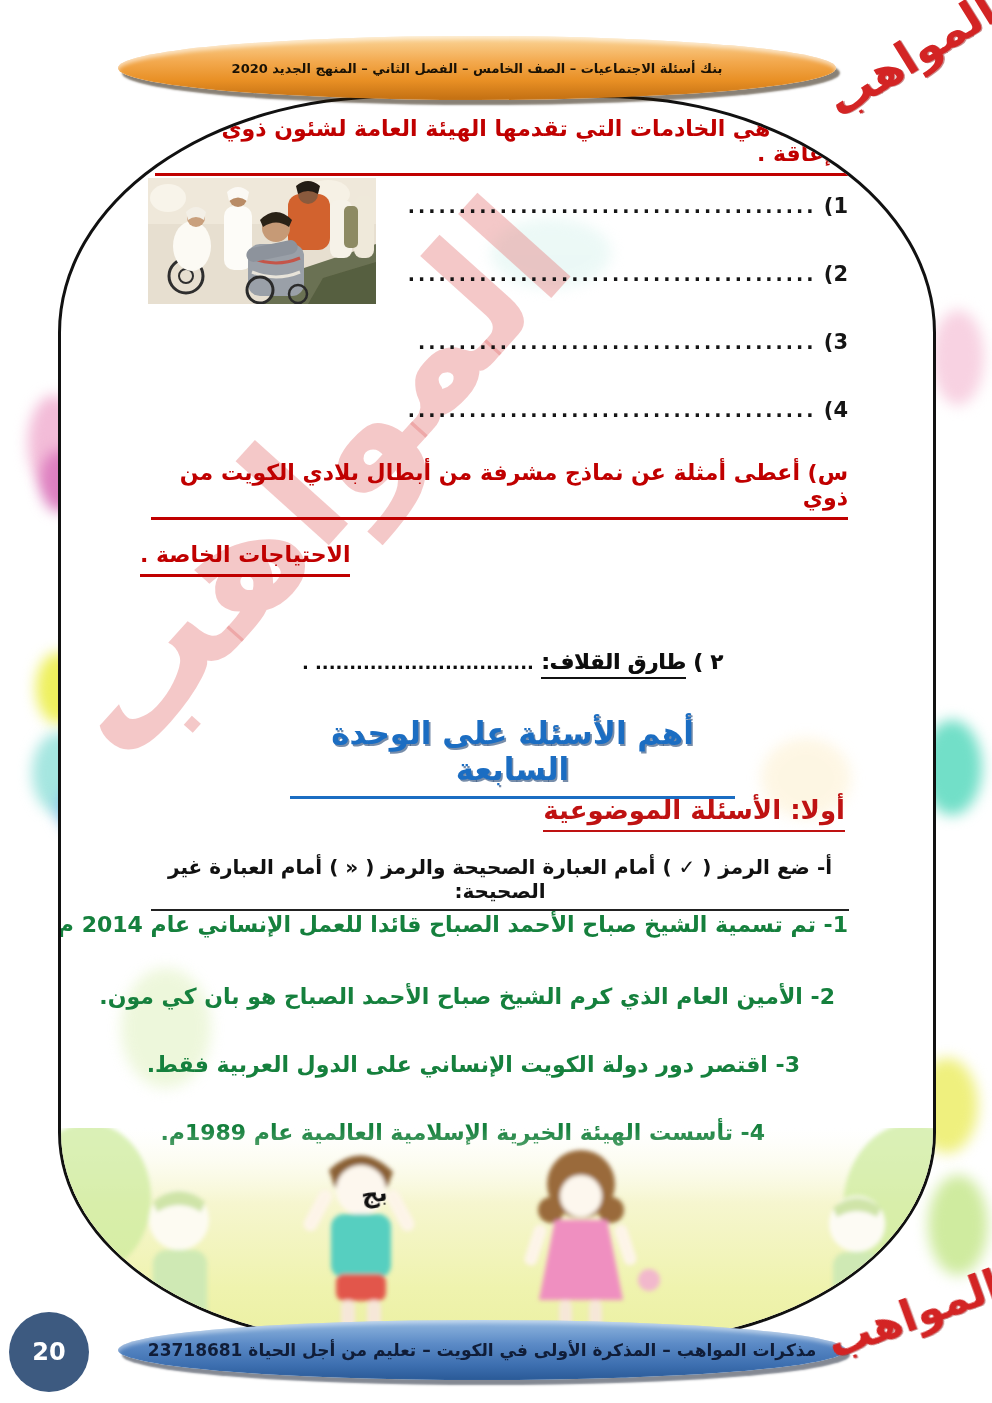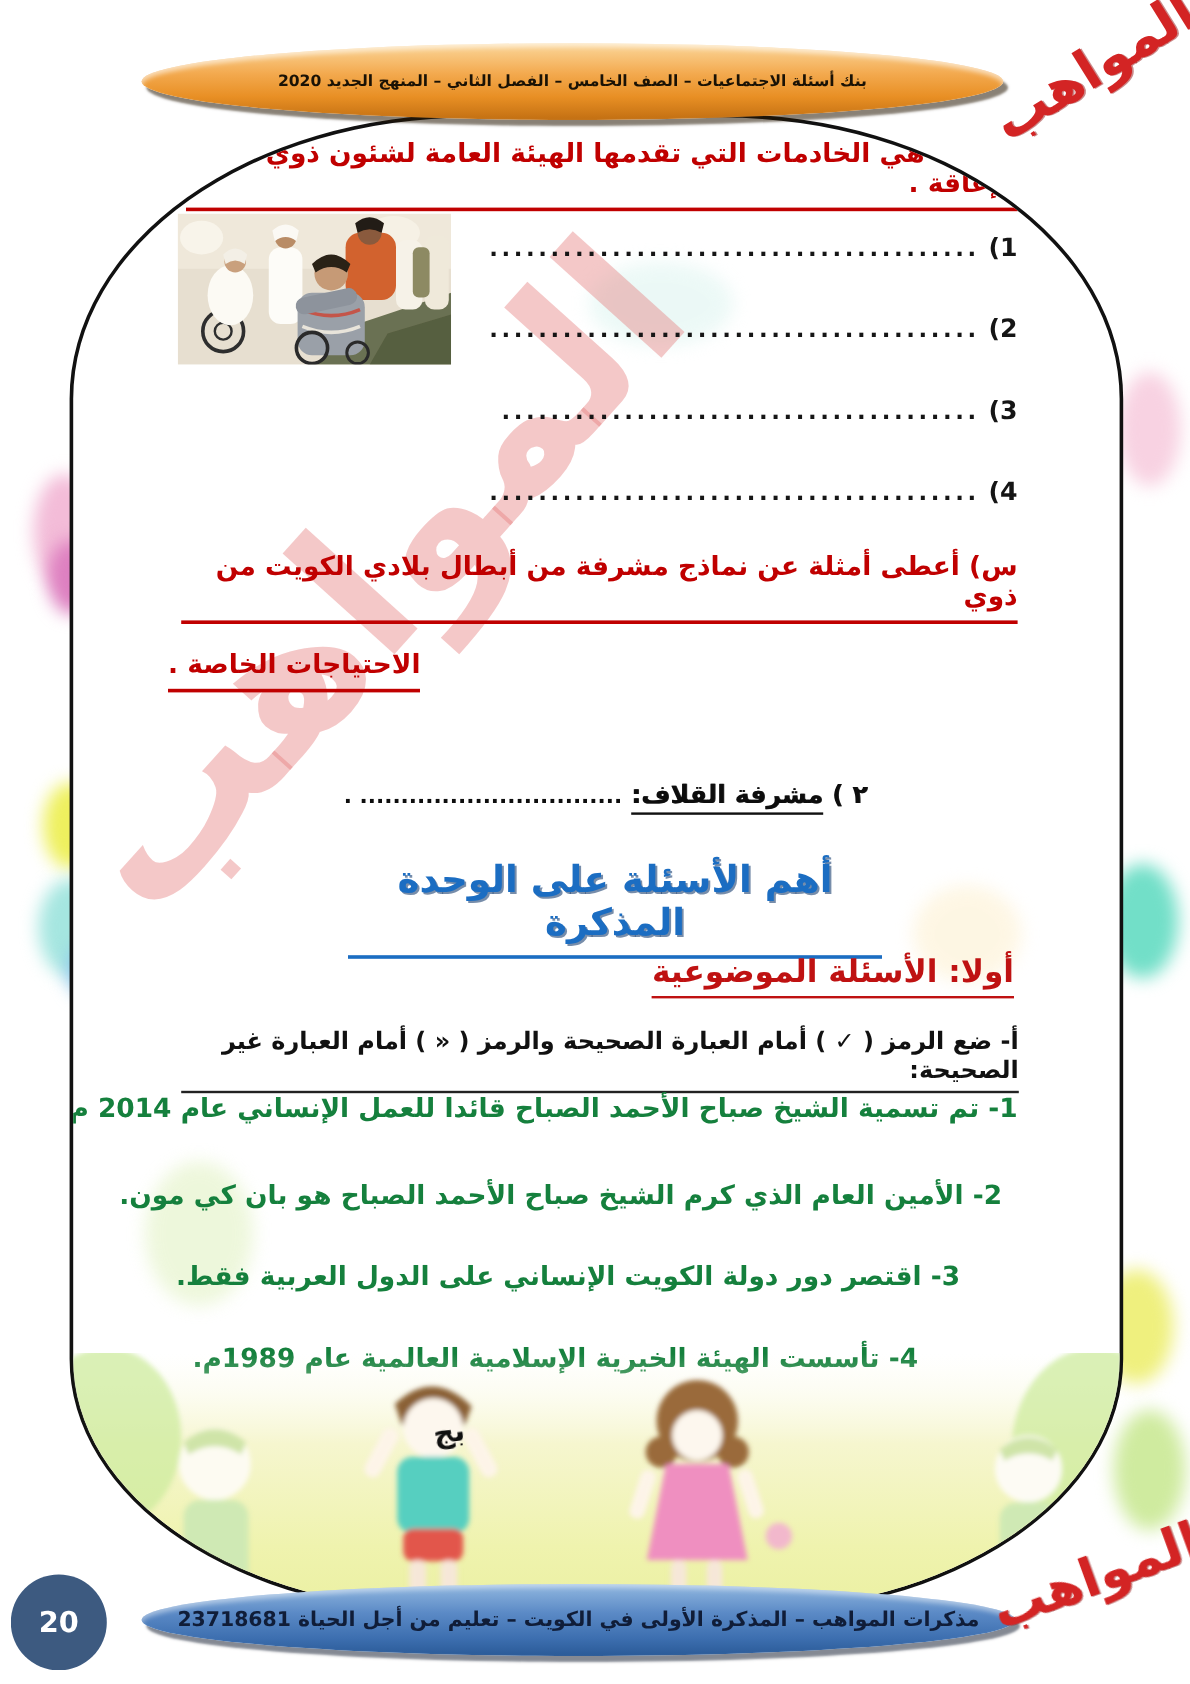--- a/index.html
+++ b/index.html
@@ -43,21 +43,21 @@
   .blank-line .bdots{letter-spacing:3px;font-size:19px;}
   .photo{position:absolute;left:87px;top:80px;width:228px;height:126px;overflow:hidden;}
   .item-line{direction:rtl;white-space:nowrap;color:#0d0d0d;font-weight:bold;font-size:21px;
         text-shadow:.6px 0 #333;}
   .item-line .iname{border-bottom:2.5px solid #111;padding-bottom:3px;}
   .item-line .idots{letter-spacing:2.5px;font-size:18px;text-shadow:none;}
   .blue-title{direction:rtl;text-align:center;color:#1b6dc2;font-weight:bold;font-size:31px;
         text-shadow:1.6px 1.6px 0 rgba(8,48,100,.55);border-bottom:3.5px solid #1b6dc2;padding-bottom:9px;}
   .red-sub{direction:rtl;white-space:nowrap;color:#bf1212;font-weight:bold;font-size:26px;
         border-bottom:2.5px solid #bf1212;padding-bottom:5px;}
-  .instr{direction:rtl;text-align:right;color:#111;font-weight:bold;font-size:20px;
+  .instr{direction:rtl;text-align:center;color:#111;font-weight:bold;font-size:20px;
         border-bottom:2.5px solid #222;padding-bottom:6px;}
   .stmt{direction:rtl;white-space:nowrap;color:#15803d;font-weight:bold;font-size:22px;}
   .scribble{position:absolute;left:300px;top:1082px;font-size:24px;font-weight:bold;color:#101010;
         transform:rotate(-8deg);z-index:5;}
   .kids{position:absolute;left:0;top:1030px;width:872px;height:214px;}
 </style>
 </head>
 <body>
 
 <div class="page">
@@ -143,25 +143,25 @@
 
     <div class="abs red-q u-red" style="left:90px;right:85px;top:362px;">
       <span>س) أعطى أمثلة عن نماذج مشرفة من أبطال بلادي الكويت من ذوي</span>
     </div>
     <div class="abs red-q u-red" style="left:79px;top:420px;display:inline-block;margin-top:24px;">
       <span>الاحتياجات الخاصة .</span>
     </div>
 
     <div class="abs item-line" style="right:210px;top:552px;">
       <span>٢ )</span>
-      <span class="iname">مشرفة القلاف:</span>
+      <span class="iname">طارق القلاف:</span>
       <span class="idots">................................</span><span class="idots"> .</span>
     </div>
 
-    <div class="abs blue-title" style="left:229px;top:617px;width:445px;">أهم الأسئلة على الوحدة المذكرة</div>
+    <div class="abs blue-title" style="left:229px;top:617px;width:445px;">أهم الأسئلة على الوحدة السابعة</div>
 
     <div class="abs red-sub" style="right:88px;top:697px;">أولا: الأسئلة الموضوعية</div>
 
     <div class="abs instr" style="left:90px;right:84px;top:757px;">أ- ضع الرمز ( ✓ ) أمام العبارة الصحيحة والرمز ( « ) أمام العبارة غير الصحيحة:</div>
 
     <div class="abs stmt" style="right:85px;top:814px;">1- تم تسمية الشيخ صباح الأحمد الصباح قائدا للعمل الإنساني عام 2014 م</div>
     <div class="abs stmt" style="right:98px;top:886px;">2- الأمين العام الذي كرم الشيخ صباح الأحمد الصباح هو بان كي مون.</div>
     <div class="abs stmt" style="right:133px;top:954px;">3- اقتصر دور دولة الكويت الإنساني على الدول العربية فقط.</div>
     <div class="abs stmt" style="right:168px;top:1022px;">4- تأسست الهيئة الخيرية الإسلامية العالمية عام 1989م.</div>
 

